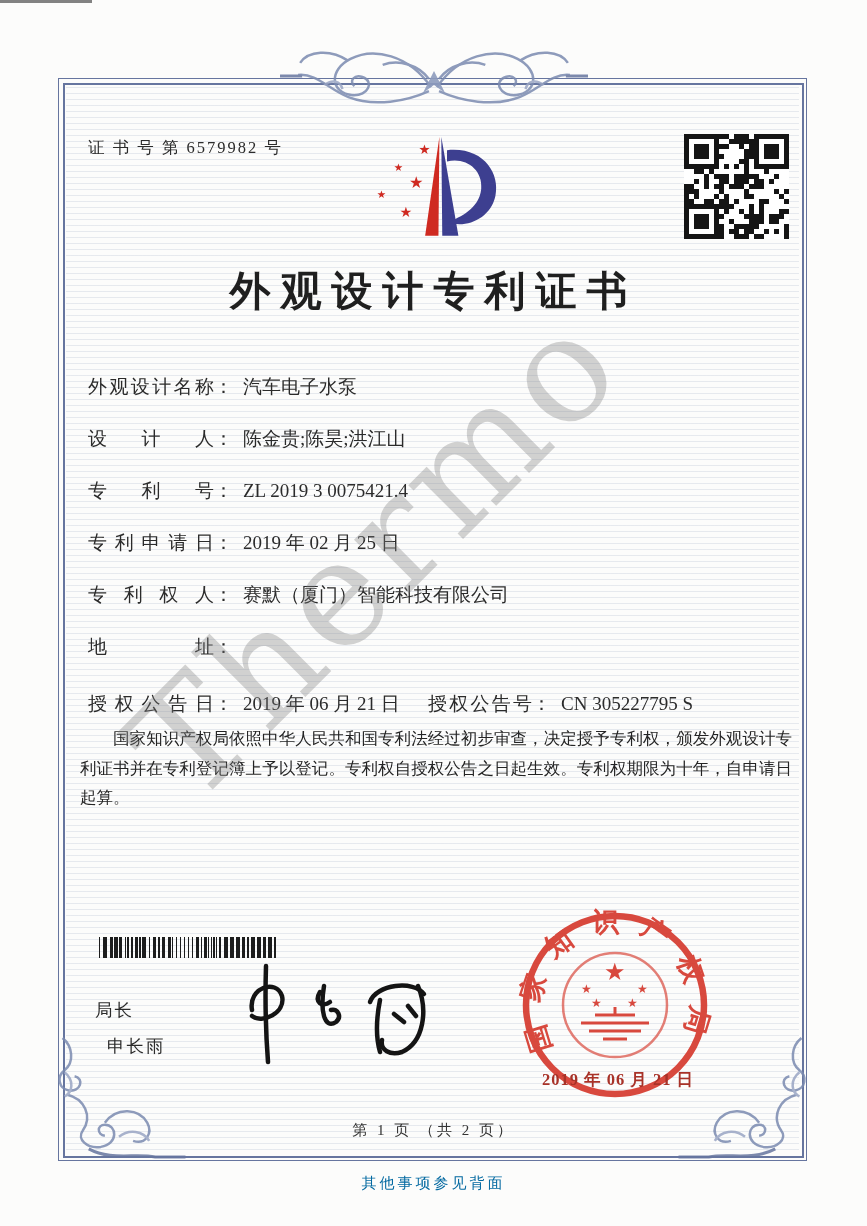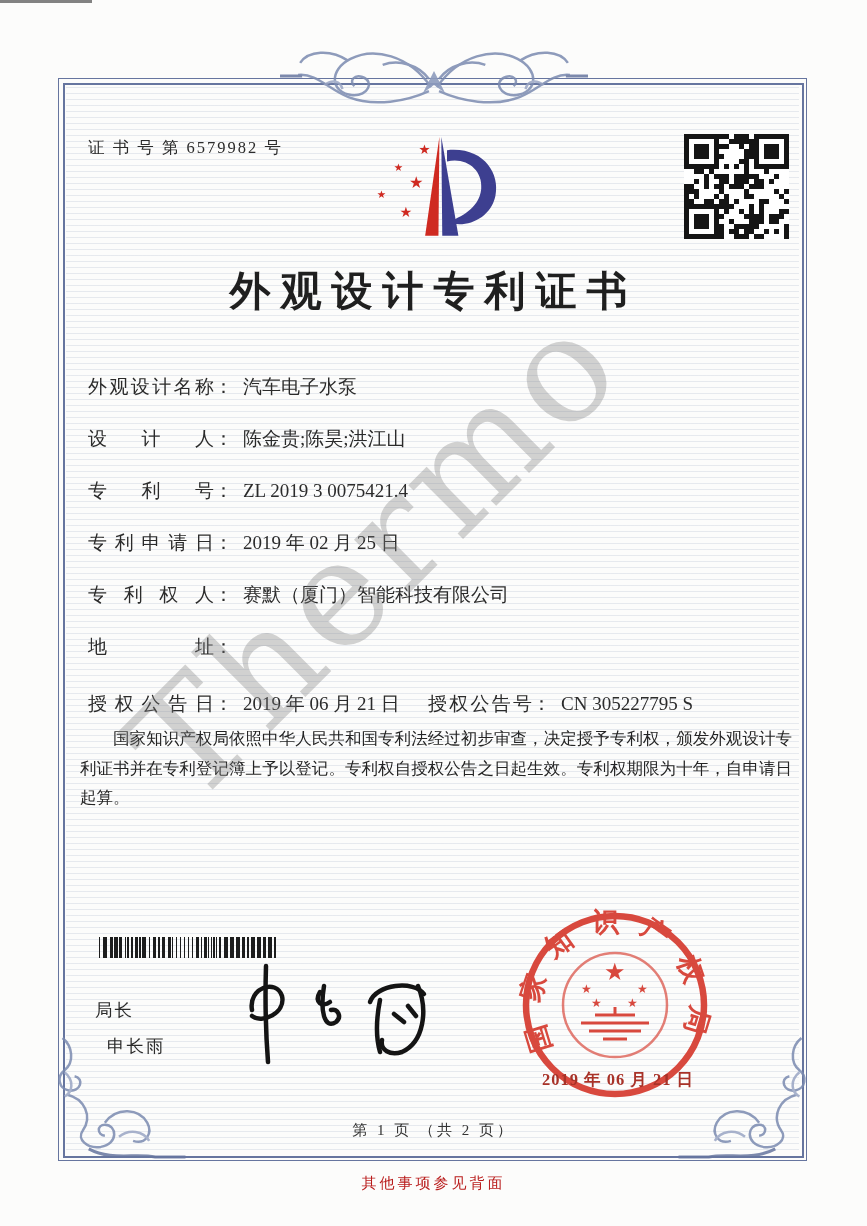--- a/index.html
+++ b/index.html
@@ -48,21 +48,21 @@
   
   .signer-title{left:95px;top:998px;font-size:17.5px;letter-spacing:2px;}
   .signer-name{left:107px;top:1034px;font-size:17.5px;letter-spacing:2px;}
   .signature{left:218px;top:958px;width:255px;height:115px;}
   
   .seal{left:515px;top:905px;width:200px;height:200px;}
   .seal-date{left:523px;top:1069px;width:190px;text-align:center;font-size:16.5px;
       font-weight:bold;letter-spacing:1px;color:#a83228;}
   
   .page-indicator{left:0;right:0;top:1121px;text-align:center;font-size:15px;letter-spacing:3px;color:#333;}
-  .back-note{left:0;right:0;top:1174px;text-align:center;font-size:15px;letter-spacing:3px;color:#b91c1c;}
+  .back-note{left:0;right:0;top:1174px;text-align:center;font-size:15px;letter-spacing:3px;color:#0369a1;}
   
   .watermark{
     left:-45px;top:470px;width:840px;text-align:center;
     font-family:"DejaVu Serif",serif;font-size:148px;line-height:170px;letter-spacing:6px;
     color:rgba(125,125,125,.34);transform:rotate(-45deg);pointer-events:none;z-index:9;
   }
   .content{z-index:3;}
 </style>
 </head>
 <body>

